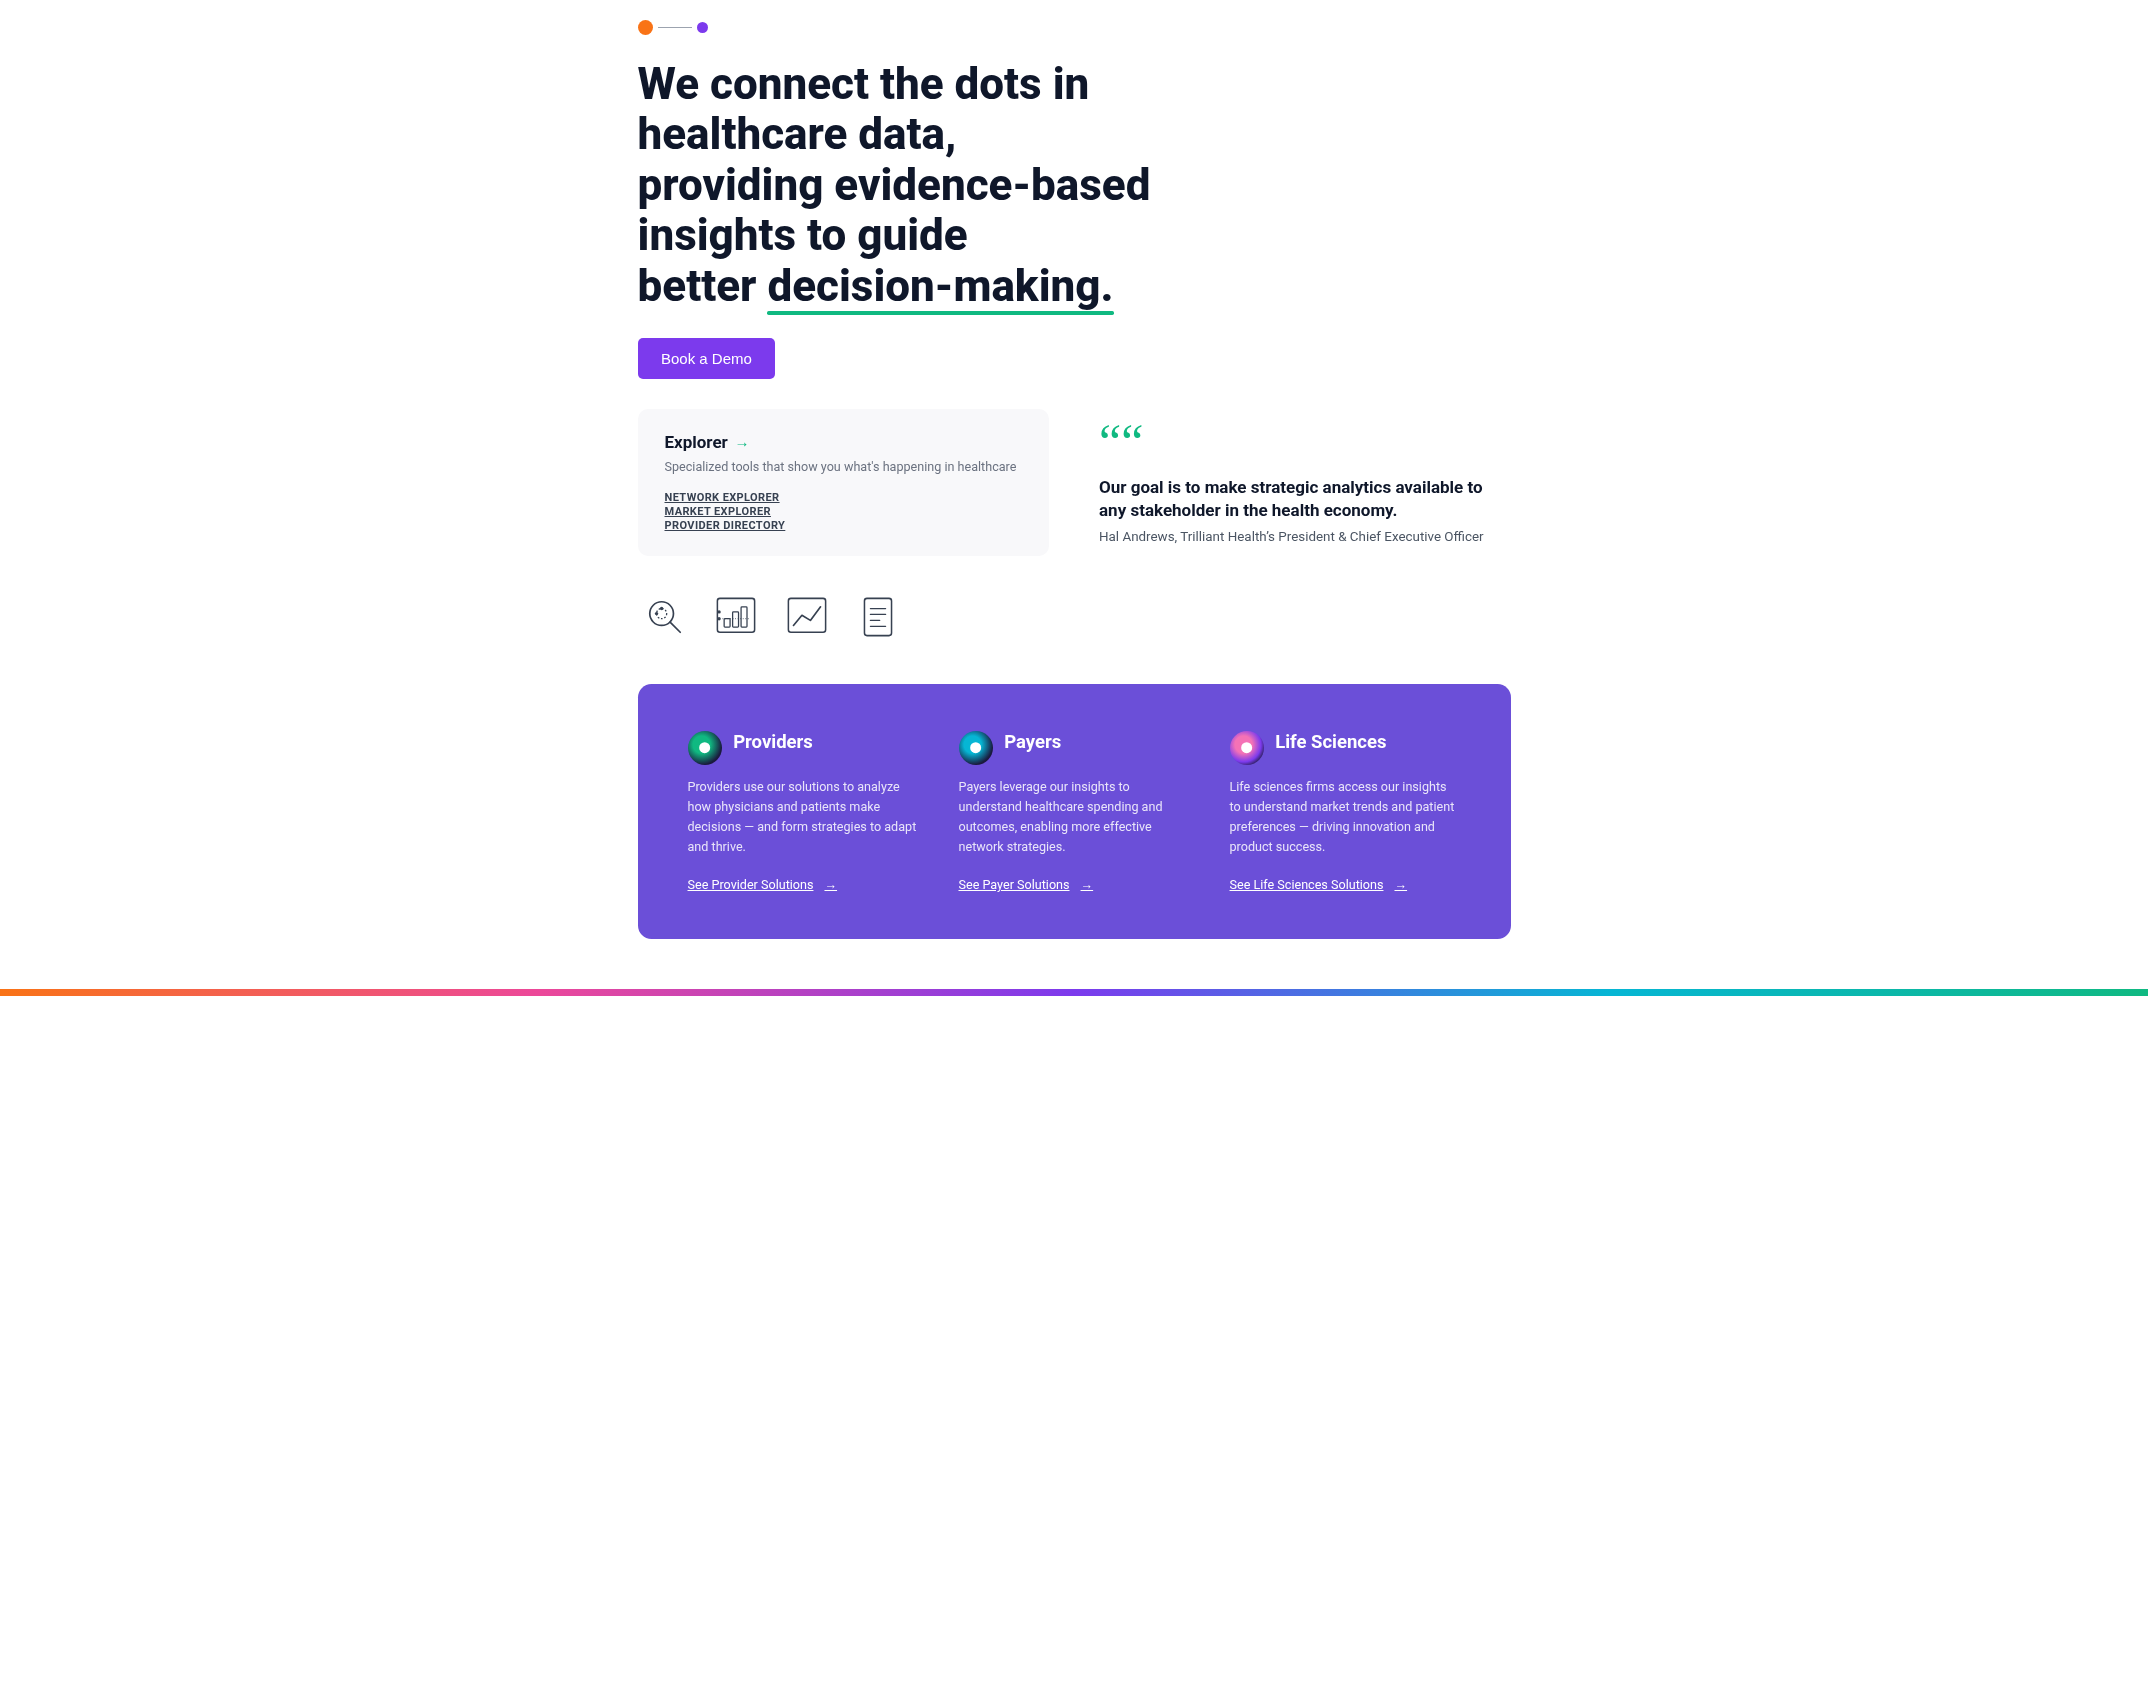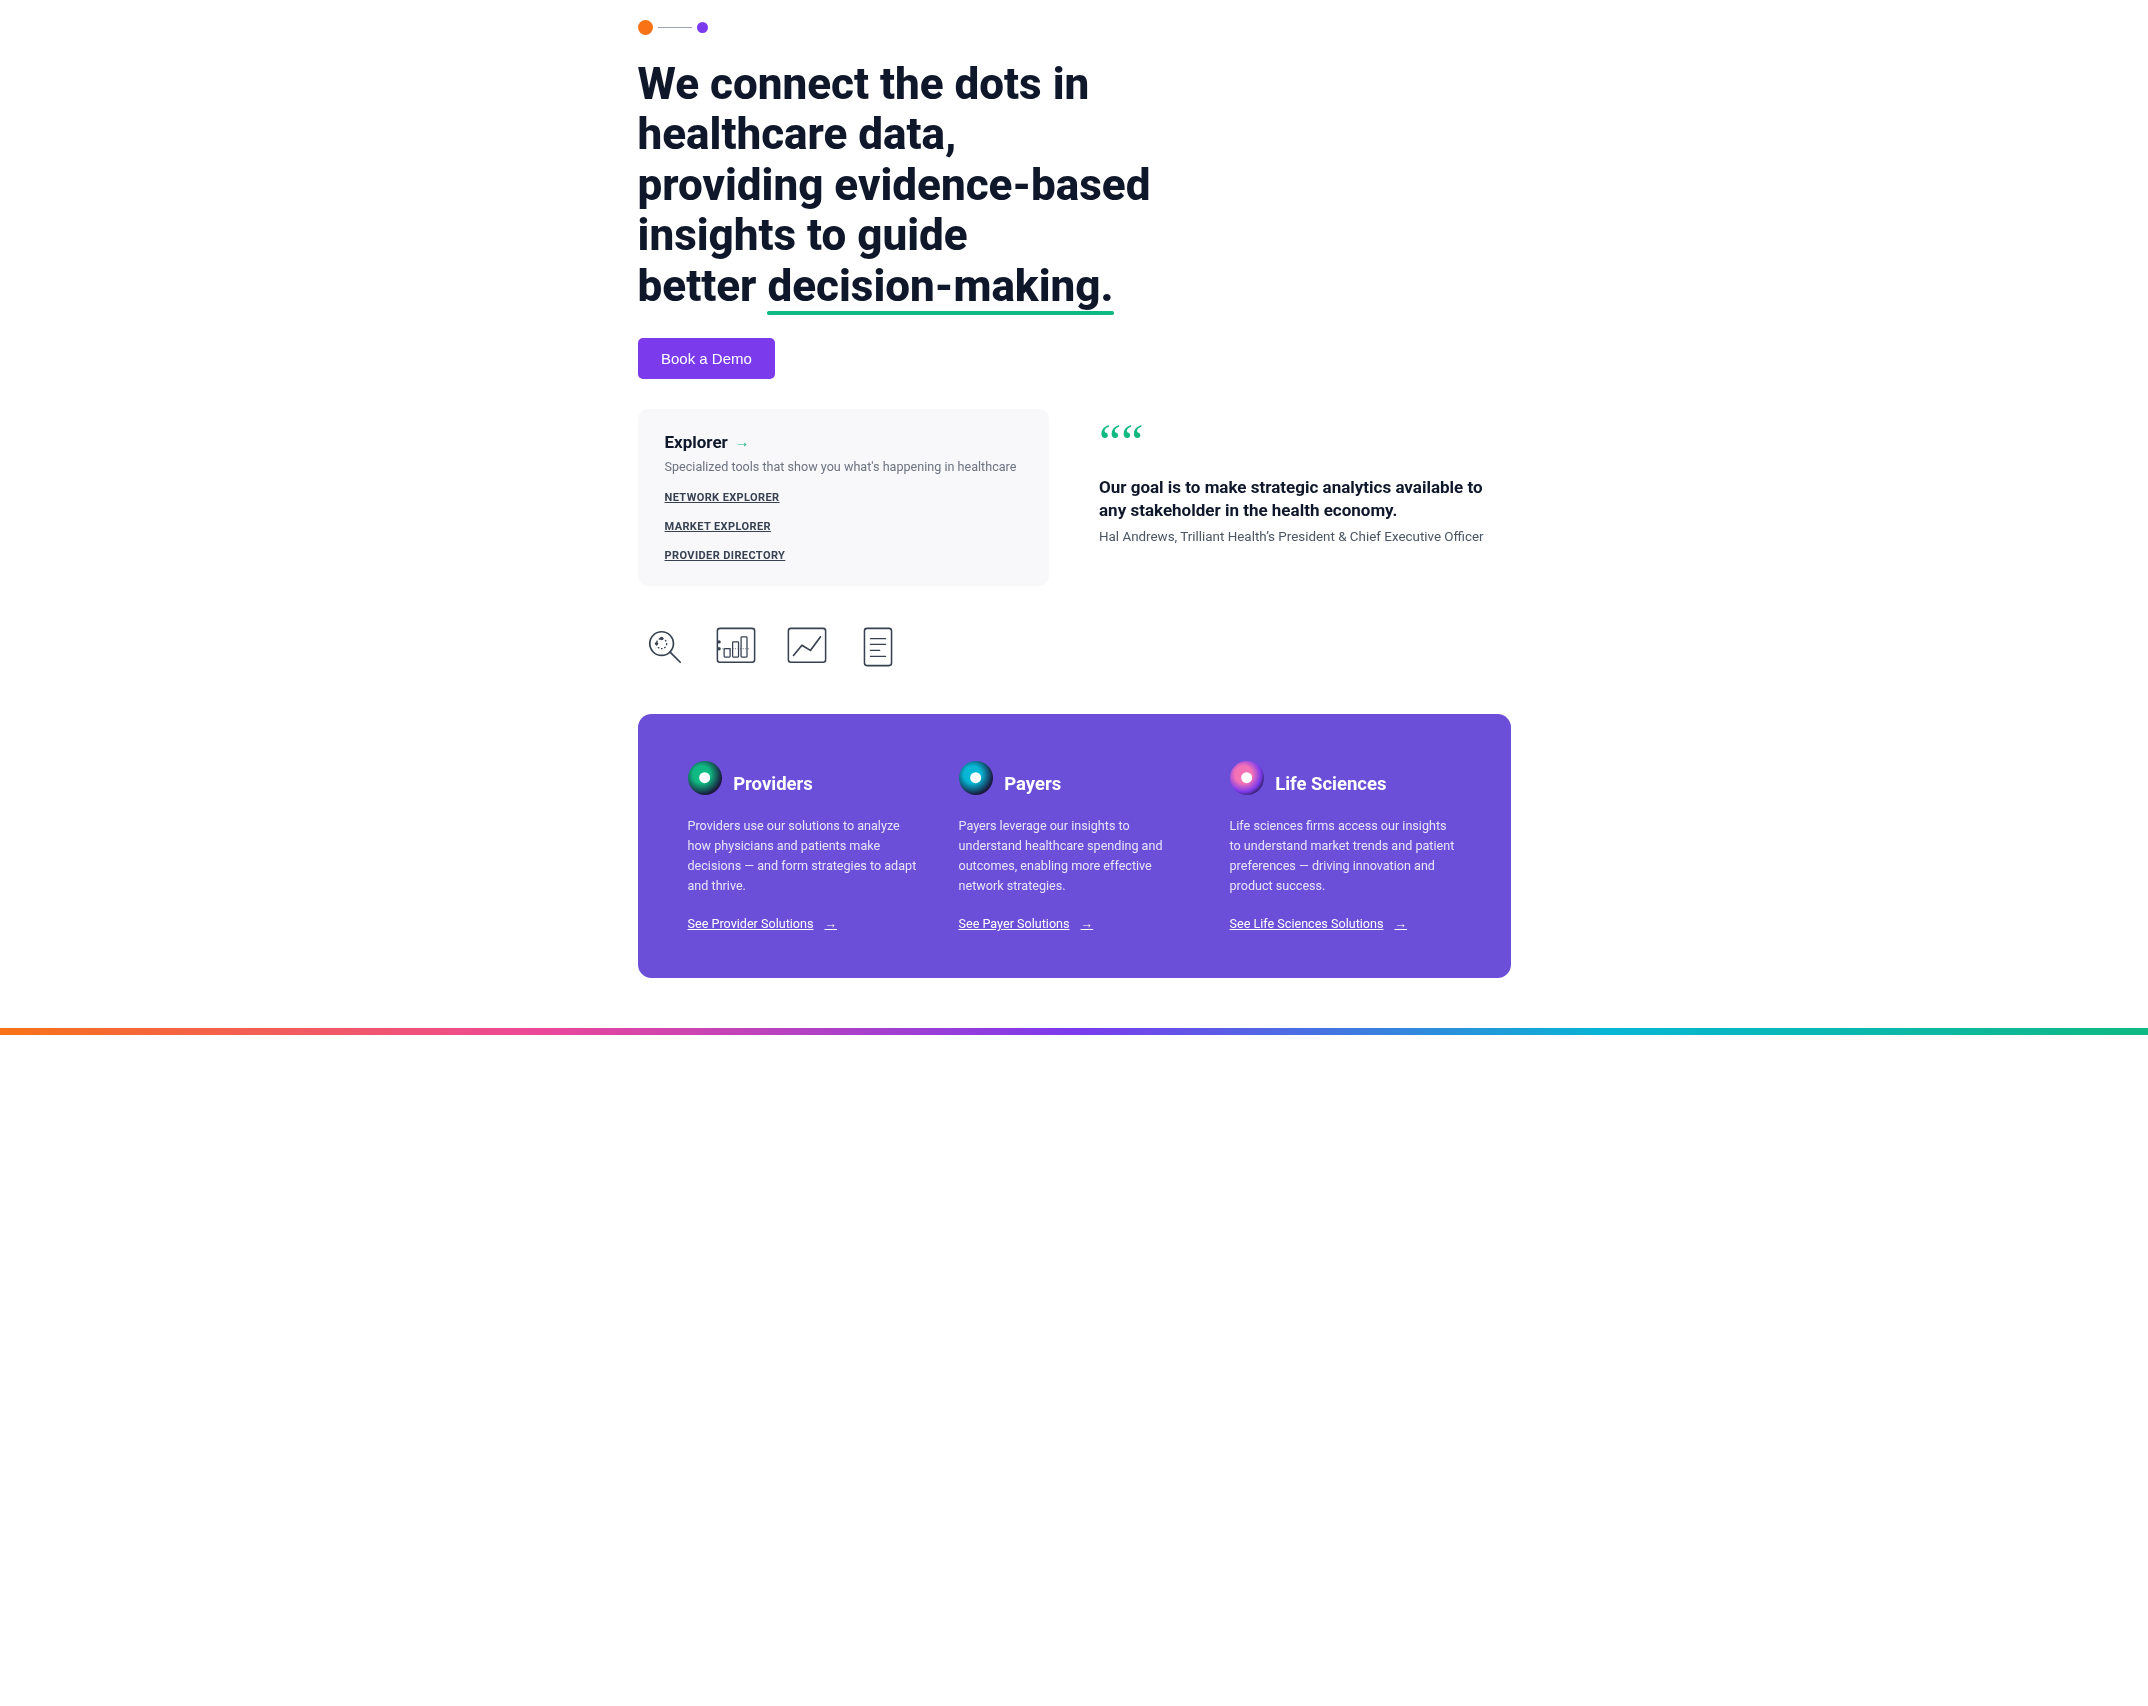--- a/index.html
+++ b/index.html
@@ -114,21 +114,21 @@
       font-size: 15px;
     }
     .explorer-subtitle {
       font-size: 12.6px;
       color: #6b7280;
       margin-bottom: 17px;
     }
     .explorer-links {
       display: flex;
       flex-direction: column;
-      gap: 16px;
+      gap: 1px;
     }
     .explorer-link {
       font-size: 11px;
       font-weight: 700;
       color: #374151;
       text-decoration: underline;
       letter-spacing: 0.4px;
       text-transform: uppercase;
       cursor: pointer;
     }
@@ -191,23 +191,23 @@
       gap: 40px;
       margin-bottom: 0;
     }
 
     .solution-col {
       color: #fff;
     }
 
     .solution-header {
       display: flex;
-      align-items: flex-end;
+      align-items: flex-start;
       gap: 11.7px;
-      margin-bottom: 21px;
+      margin-bottom: 12px;
     }
 
     
     .solution-icon {
       width: 34px;
       height: 34px;
       border-radius: 50%;
       flex-shrink: 0;
       position: relative;
       display: flex;

